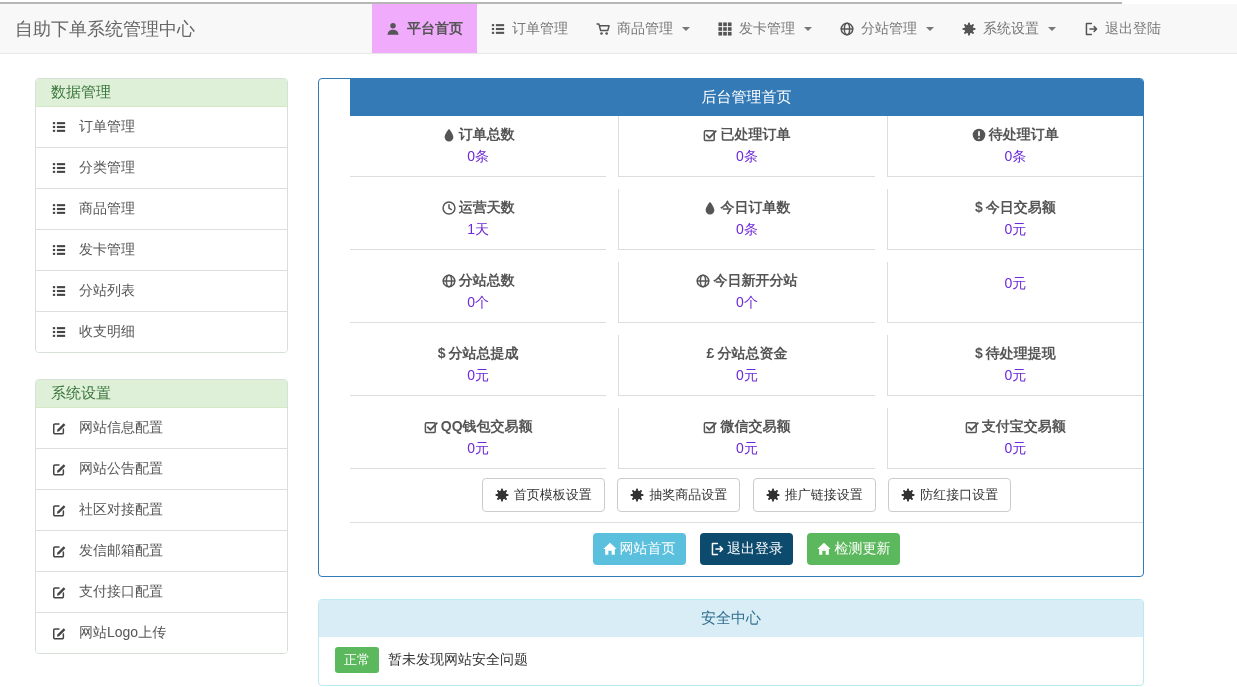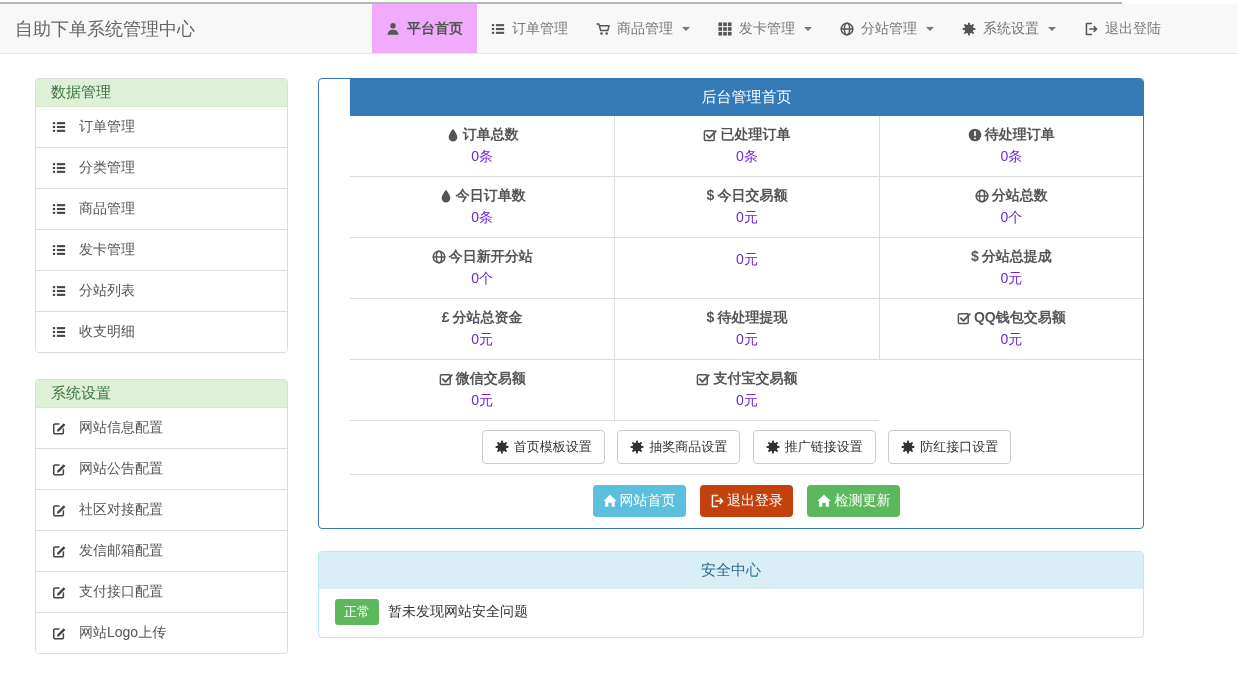--- a/index.html
+++ b/index.html
@@ -45,41 +45,41 @@
   }
   .side-item + .side-item { border-top: 1px solid #ddd; }
   .side-item .ic { color: #444; }
 
   
   .panel-primary { border: 1px solid #337ab7; border-radius: 4px; overflow: hidden; background: #fff; padding-left: 31px; }
   .panel-primary > .heading {
     background: #337ab7; color: #fff; text-align: center;
     font-size: 15px; padding: 9px 0;
   }
-  .stats-grid { display: grid; grid-template-columns: 1fr 1fr 1fr; }
+  .stats-grid { display: grid; grid-template-columns: 1fr 1fr 1fr; gap: 12px; }
   .stat-cell { text-align: center; padding: 9px 0 10px; border-bottom: 1px solid #ddd; }
   .stat-cell:nth-child(3n+2), .stat-cell:nth-child(3n) { border-left: 1px solid #ddd; }
   .stat-label {
     font-size: 14px; font-weight: bold; color: #555;
     display: flex; align-items: center; justify-content: center; gap: 3px; line-height: 19px;
   }
   .stat-value { font-size: 14px; color: #6d28d9; margin-top: 3px; line-height: 19px; }
   .cur { font-weight: bold; font-size: 14px; color: #555; }
 
   .settings-row { text-align: center; padding: 9px 0 10px; }
   .btn { display: inline-flex; align-items: center; gap: 5px; border-radius: 4px; cursor: pointer; white-space: nowrap; }
   .btn-default {
     background: #fff; border: 1px solid #ccc; color: #333;
     font-size: 13px; padding: 7px 12px; margin: 0 4px;
   }
   .btn-default .ic { color: #333; }
   .footer-row { border-top: 1px solid #ddd; padding: 10px 0 11px; text-align: center; }
   .btn-colored { color: #fff; font-size: 14px; padding: 7px 10px; margin: 0 5px; border: none; gap: 3px; }
   .btn-info    { background: #5bc0de; }
-  .btn-danger  { background: #c2410c; }
+  .btn-danger  { background: #0c4a6e; }
   .btn-success { background: #5cb85c; }
 
   
   .panel-info { border: 1px solid #bce8f1; border-radius: 4px; overflow: hidden; margin-top: 22px; background: #fff; }
   .panel-info > .heading { background: #d9edf7; color: #31708f; text-align: center; font-size: 15px; padding: 9px 18px; }
   .panel-info > .body { display: flex; align-items: center; gap: 9px; padding: 10px 16px 12px; }
   .badge-ok { background: #5cb85c; color: #fff; font-size: 13px; padding: 4px 9px; border-radius: 3px; }
   .sec-msg { color: #333; font-size: 14px; }
 
   
@@ -329,20 +329,29 @@
                 <use href="#i-excl"></use>
               </svg>
               <span>待处理订单</span>
             </div>
           <div class="stat-value">0条</div>
         </div>
 
         <div class="stat-cell">
           <div class="stat-label">
               <svg class="ic">
+                <use href="#i-clock"></use>
+              </svg>
+              <span>运营天数</span>
+            </div>
+          <div class="stat-value">1天</div>
+        </div>
+        <div class="stat-cell">
+          <div class="stat-label">
+              <svg class="ic">
                 <use href="#i-drop"></use>
               </svg>
               <span>今日订单数</span>
             </div>
           <div class="stat-value">0条</div>
         </div>
         <div class="stat-cell">
           <div class="stat-label">
               <span class="cur">$</span>
               <span>今日交易额</span>

